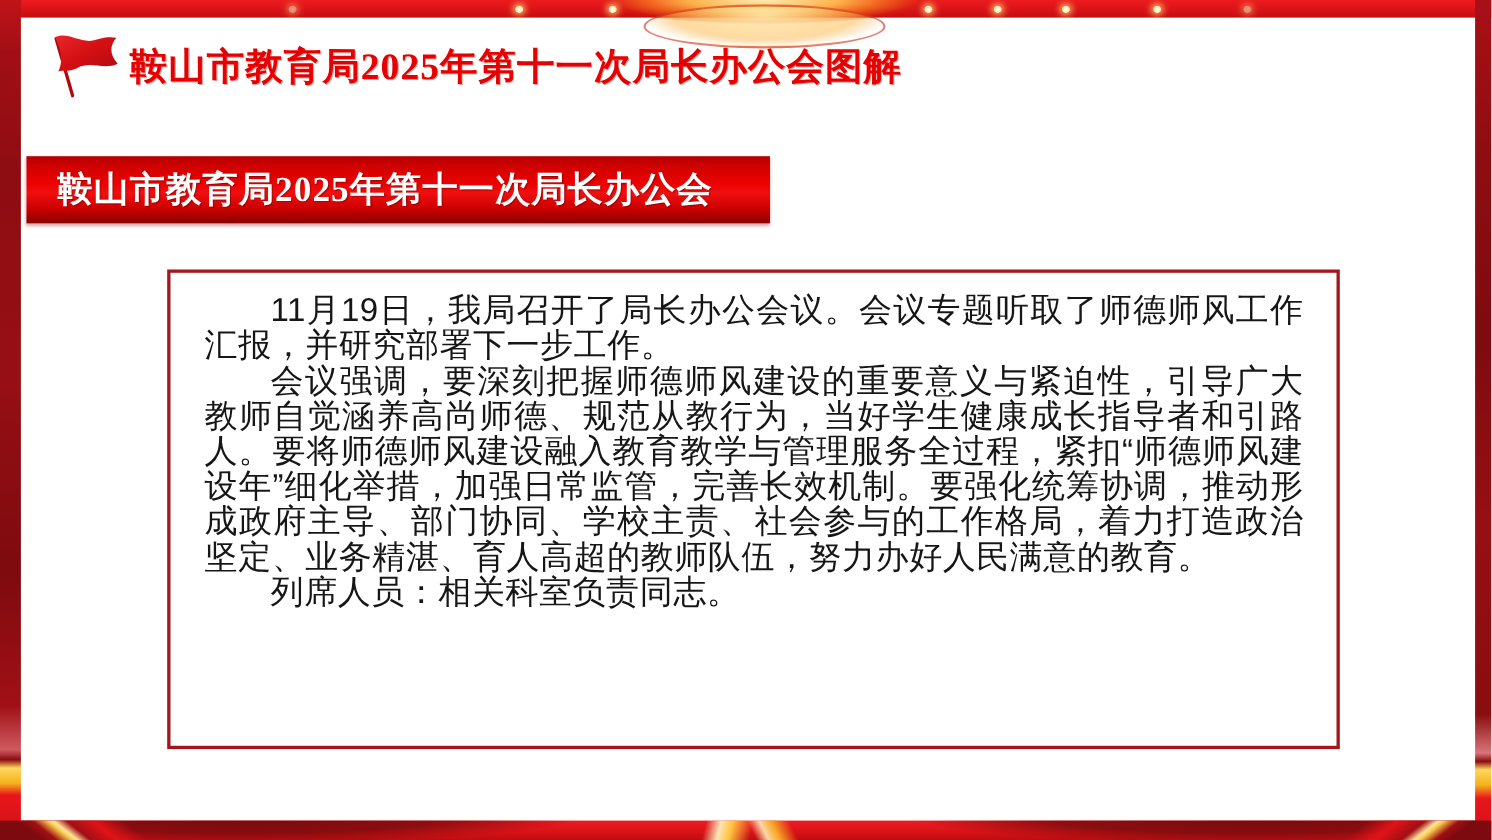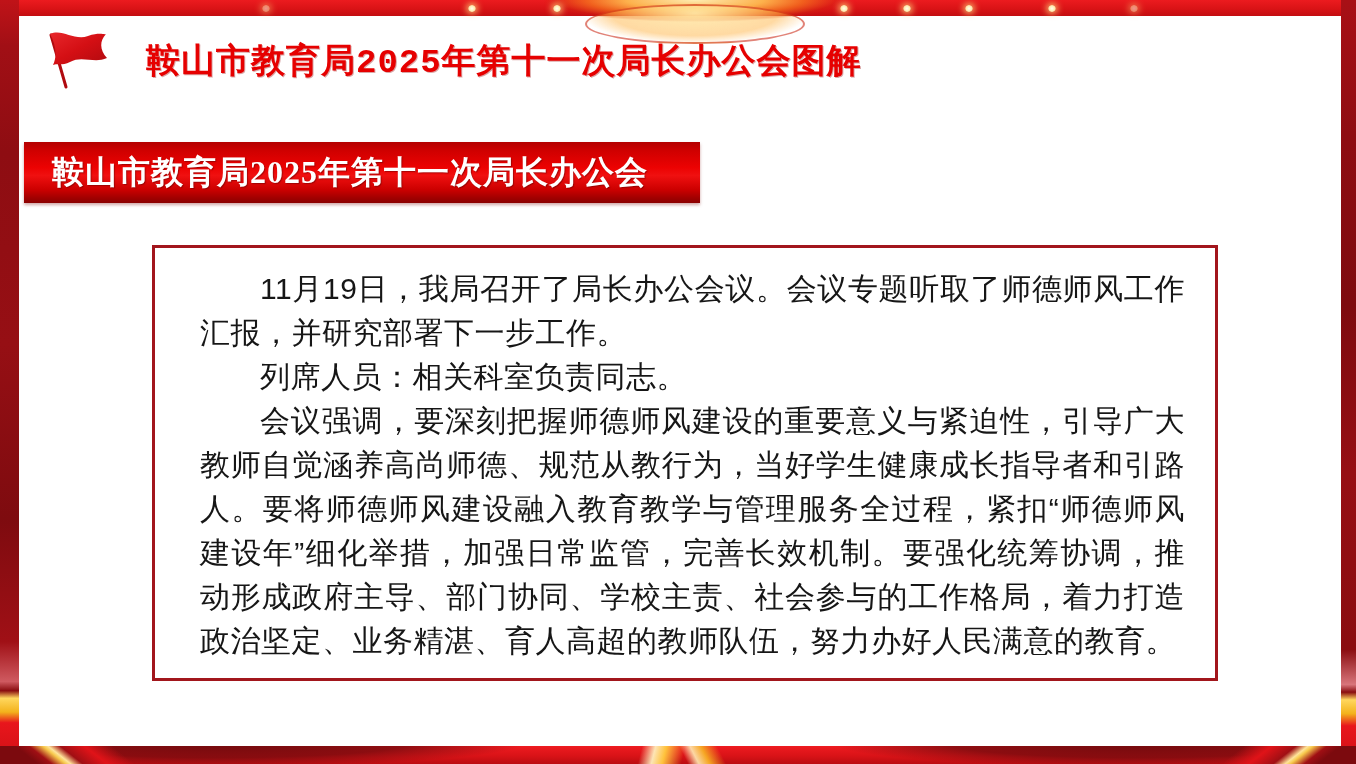--- a/index.html
+++ b/index.html
@@ -54,24 +54,23 @@
     background:radial-gradient(circle,#fffef0 0%, #ffe9a8 55%, rgba(255,200,90,0) 100%);
     box-shadow:0 0 6px 2px rgba(255,210,120,.8); z-index:6;
   }
   .band-dot.dim { opacity:.55; }
 
   
   .header { position:absolute; left:44px; top:30px; height:62px; display:flex; align-items:center; z-index:3; }
   .flag { width:66px; height:60px; margin-right:8px; }
   .page-title {
     font-size:34px; font-weight:bold; color:#e60000; letter-spacing:1px;
-    font-family:Liberation Mono, monospace;
+    font-family:Liberation Serif, serif;
     text-shadow:1px 1px 0 rgba(150,0,0,.35);
     white-space:nowrap;
-    margin-left:28px;
   }
 
   
   .banner {
     position:absolute; left:24px; top:142px; width:676px; height:61px; z-index:3;
     background:linear-gradient(180deg,
       #b30000 0%, #cf0000 14%, #ec0202 42%, #f01010 55%,
       #cc0000 78%, #a00000 92%, #8a0000 100%);
     display:flex; align-items:center;
     box-shadow:0 2px 3px rgba(120,0,0,.35);
@@ -84,22 +83,22 @@
   }
 
   
   .content-box {
     position:absolute; left:152px; top:245px; width:1066px; height:436px; z-index:3;
     border:3px solid #a2161c;
     background:#ffffff;
     padding:19px 30px 0 31px;
   }
   .content-box p {
-    font-size:30px; line-height:44px; color:#161616;
-    text-align:justify; text-indent:2em; letter-spacing:.5px;margin-left:14px;
+    font-size:30px; line-height:32px; color:#161616;
+    text-align:justify; text-indent:2em; letter-spacing:.5px;
   }
 
   
   .footer-band {
     position:absolute; left:0; bottom:0; width:1356px; height:18px; z-index:4;
     background:
       linear-gradient(104deg, transparent 47.2%, rgba(255,240,190,.95) 48.2%, #ffc23c 49%, rgba(230,120,20,0) 50.4%),
       linear-gradient(63deg, transparent 50.4%, rgba(255,236,180,.9) 51.2%, #f6a623 52%, transparent 53.2%),
       radial-gradient(ellipse 430px 34px at 16% -20%, #6f0a0d 0%, rgba(111,10,13,.75) 45%, transparent 72%),
       radial-gradient(ellipse 430px 34px at 84% -20%, #6f0a0d 0%, rgba(111,10,13,.75) 45%, transparent 72%),
@@ -152,21 +151,21 @@
     </svg>
     <h1 class="page-title">鞍山市教育局2025年第十一次局长办公会图解</h1>
   </div>
 
   <div class="banner">
     <span class="banner-label">鞍山市教育局2025年第十一次局长办公会</span>
   </div>
 
   <div class="content-box">
     <p>11月19日，我局召开了局长办公会议。会议专题听取了师德师风工作汇报，并研究部署下一步工作。</p>
+    <p>会议强调，要深刻把握师德师风建设的重要意义与紧迫性，引导广大教师自觉涵养高尚师德、规范从教行为，当好学生健康成长指导者和引路人。要将师德师风建设融入教育教学与管理服务全过程，紧扣“师德师风建设年”细化举措，加强日常监管，完善长效机制。要强化统筹协调，推动形成政府主导、部门协同、学校主责、社会参与的工作格局，着力打造政治坚定、业务精湛、育人高超的教师队伍，努力办好人民满意的教育。</p>
     <p>列席人员：相关科室负责同志。</p>
-    <p>会议强调，要深刻把握师德师风建设的重要意义与紧迫性，引导广大教师自觉涵养高尚师德、规范从教行为，当好学生健康成长指导者和引路人。要将师德师风建设融入教育教学与管理服务全过程，紧扣“师德师风建设年”细化举措，加强日常监管，完善长效机制。要强化统筹协调，推动形成政府主导、部门协同、学校主责、社会参与的工作格局，着力打造政治坚定、业务精湛、育人高超的教师队伍，努力办好人民满意的教育。</p>
   </div>
 
   <div class="footer-band"></div>
   <div class="footer-corner left"></div>
   <div class="footer-corner right"></div>
 
 </div>
 
 </body></html>

